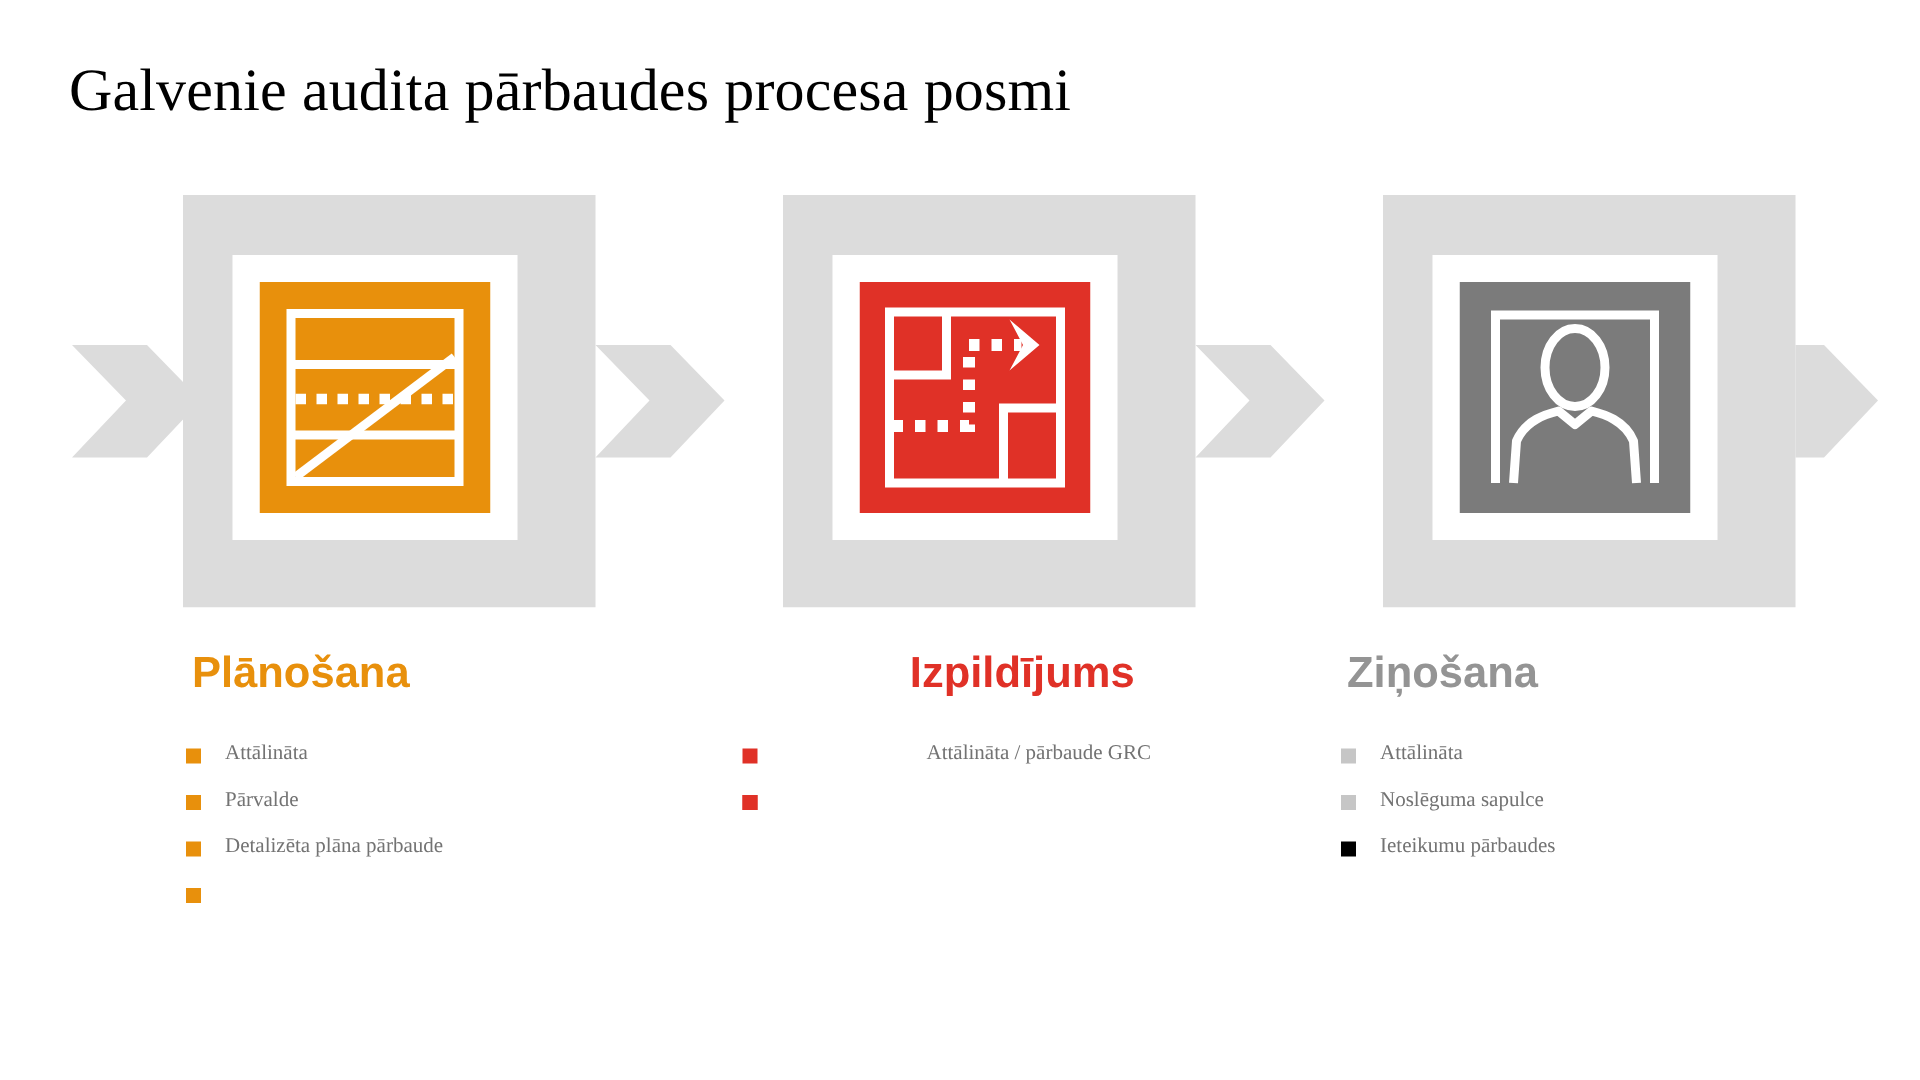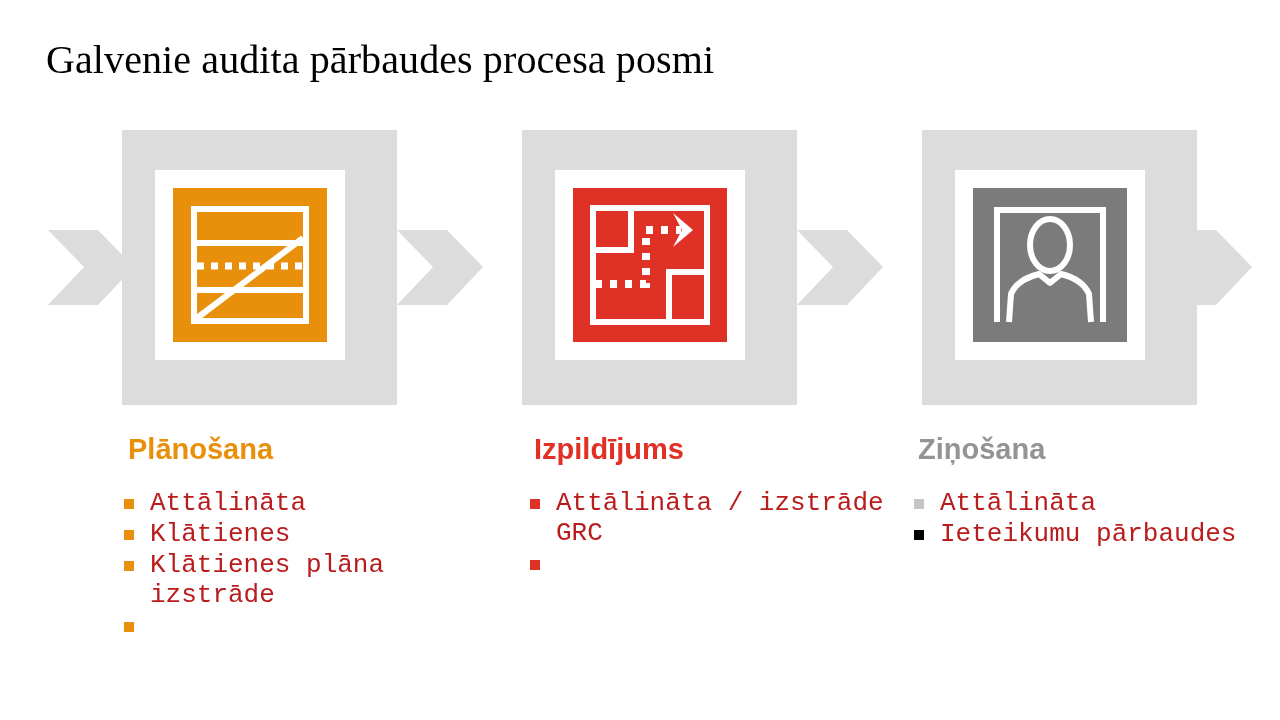--- a/index.html
+++ b/index.html
@@ -71,22 +71,22 @@
   #icon-wrap-1 { left: 155px; }
   #icon-wrap-2 { left: 555px; }
   #icon-wrap-3 { left: 955px; }
 
   
   .column {
     position: absolute;
     top: 432px;
   }
   #column-1 { left: 118px; width: 360px; }
-  #column-2 { left: 524px; width: 375px; }
-  #column-3 { left: 908px; width: 360px; }
+  #column-2 { left: 489px; width: 375px; text-align: center; }
+  #column-3 { left: 888px; width: 360px; }
 
   .column-heading {
     font-family: "Liberation Sans", sans-serif;
     font-size: 29px;
     font-weight: bold;
     line-height: 34px;
     margin: 0 0 22px 10px;
     white-space: nowrap;
   }
   #column-1 .column-heading { color: #E8900C; }
@@ -94,24 +94,24 @@
   #column-3 .column-heading { color: #949494; }
 
   .bullet-list {
     list-style: none;
     margin: 0;
     padding: 0;
   }
   .bullet-item {
     position: relative;
     padding-left: 32px;
-    font-family: Liberation Mono, monospace;
-    font-size: 26px;
+    font-family: Liberation Serif, serif;
+    font-size: 14px;
     line-height: 30px;
-    color: #b91c1c;
+    color: #737373;
     margin-bottom: 1px;
   }
   .bullet-marker {
     position: absolute;
     left: 6px;
     top: 11px;
     width: 10px;
     height: 10px;
   }
   #column-1 .bullet-marker { background: #E8900C; }
@@ -196,57 +196,58 @@
 
   <div class="column" id="column-1">
     <div class="column-heading">Plānošana</div>
     <ul class="bullet-list">
       <li class="bullet-item">
         <span class="bullet-marker"></span>
         <span>Attālināta</span>
       </li>
       <li class="bullet-item">
         <span class="bullet-marker"></span>
-        <span>Klātienes</span>
-      </li>
-      <li class="bullet-item">
-        <span class="bullet-marker"></span>
-        <span>Klātienes plāna izstrāde</span>
+        <span>Pārvalde</span>
+      </li>
+      <li class="bullet-item">
+        <span class="bullet-marker"></span>
+        <span>Detalizēta plāna pārbaude</span>
       </li>
       <li class="bullet-item">
         <span class="bullet-marker"></span>
       </li>
     </ul>
   </div>
 
   <div class="column" id="column-2">
     <div class="column-heading">Izpildījums</div>
     <ul class="bullet-list">
       <li class="bullet-item">
         <span class="bullet-marker"></span>
-        <span>Attālināta / izstrāde GRC</span>
+        <span>Attālināta / pārbaude GRC</span>
       </li>
       <li class="bullet-item">
         <span class="bullet-marker"></span>
       </li>
       <li class="bullet-item">
         <span class="bullet-marker"></span>
       </li>
     </ul>
   </div>
 
   <div class="column" id="column-3">
     <div class="column-heading">Ziņošana</div>
     <ul class="bullet-list">
       <li class="bullet-item">
         <span class="bullet-marker"></span>
         <span>Attālināta</span>
       </li>
       <li class="bullet-item">
         <span class="bullet-marker"></span>
+        <span>Noslēguma sapulce</span>
       </li>
       <li class="bullet-item dark-marker">
         <span class="bullet-marker"></span>
         <span>Ieteikumu pārbaudes</span>
       </li>
     </ul>
   </div>
 
 </div>
 

